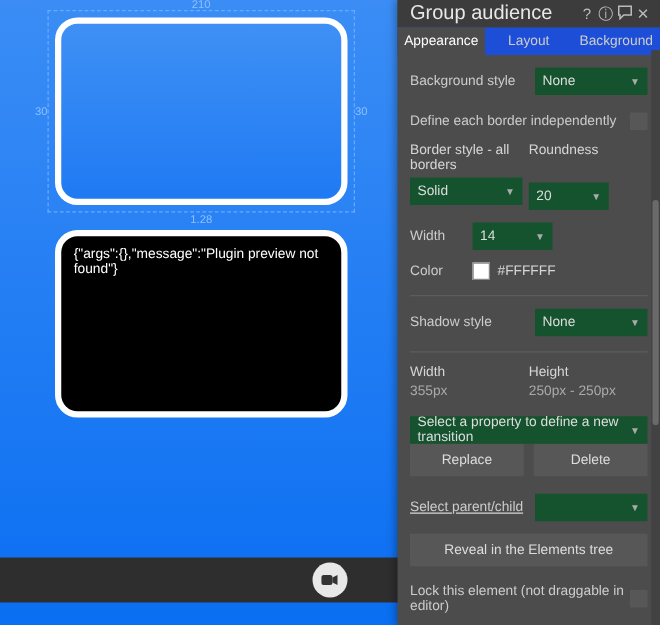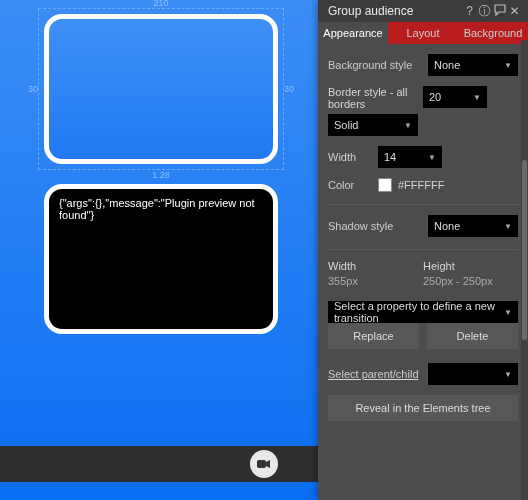--- a/index.html
+++ b/index.html
@@ -76,30 +76,30 @@
     display: flex; flex-direction: column;
     font-size: 11px;
     box-shadow: -2px 0 6px rgba(0,0,0,0.3);
   }
   .panel-head {
     background: #3c3c3c;
     display: flex; align-items: center;
     height: 22px;
     padding: 0 6px 0 10px;
   }
-  .panel-title { flex: 1; font-size: 12px; font-weight: 500; color: #e8e8e8; }
+  .panel-title { flex: 1; font-size: 16px; font-weight: 500; color: #e8e8e8; }
   .head-icon { width: 15px; text-align: center; color: #bbb; font-size: 12px; cursor: pointer; }
-  .tabs { display: flex; background: #b91c1c; }
+  .tabs { display: flex; background: #1d4ed8; }
   .tab { flex: 1; text-align: center; padding: 5px 0; font-size: 11px; color: #ccc; cursor: pointer; }
   .tab.active { background: #4c4c4c; color: #fff; }
   .panel-body { flex: 1; overflow: hidden; padding: 0 10px; }
   .row { display: flex; align-items: center; margin-top: 10px; }
   .row .lab { flex: 1; color: #ccc; }
   .sel {
-    background: #000000; color: #ddd;
+    background: #14532d; color: #ddd;
     height: 22px; display: flex; align-items: center;
     padding: 0 6px; position: relative;
     font-size: 11px;
   }
   .sel .caret { position: absolute; right: 6px; color: #aaa; font-size: 8px; }
   .sel.w90 { width: 90px; }
   .sel.w64 { width: 64px; }
   .sel.full { width: 100%; }
   .chk { width: 14px; height: 14px; background: #575757; }
   .swatch { width: 14px; height: 14px; background: #fff; margin-right: 6px; border: 1px solid #888; }
@@ -170,31 +170,36 @@
   <div class="panel-body">
 
     <div class="row">
       <div class="lab">Background style</div>
       <div class="sel w90">
         <span>None</span>
         <span class="caret">▼</span>
       </div>
     </div>
 
+    <div class="row" style="margin-top:14px;">
+      <div class="lab">Define each border independently</div>
+      <div class="chk"></div>
+    </div>
 
     <div class="two-col">
       <div>
         <div>Border style - all borders</div>
         <div class="sel w90" style="margin-top:4px;">
           <span>Solid</span>
           <span class="caret">▼</span>
         </div>
       </div>
       <div>
-        <div class="sel w64" style="margin-top:0;text-align:right;">
+        <div>Roundness</div>
+        <div class="sel w64" style="margin-top:20px;text-align:right;">
           <span>20</span>
           <span class="caret">▼</span>
         </div>
       </div>
     </div>
 
     <div class="row">
       <div class="lab" style="flex:0 0 50px;">Width</div>
       <div class="sel w64">
         <span>14</span>
@@ -245,18 +250,22 @@
 
     <div class="row" style="margin-top:14px;text-decoration:underline;">
       <div class="lab">Select parent/child</div>
       <div class="sel w90">
         <span class="caret">▼</span>
       </div>
     </div>
 
     <div class="btn" style="margin-top:10px;">Reveal in the Elements tree</div>
 
+    <div class="row" style="margin-top:14px;">
+      <div class="lab">Lock this element (not draggable in editor)</div>
+      <div class="chk"></div>
+    </div>
 
   </div>
   <div class="scrollbar">
     <div class="thumb"></div>
   </div>
 </div>
 
 </body></html>

